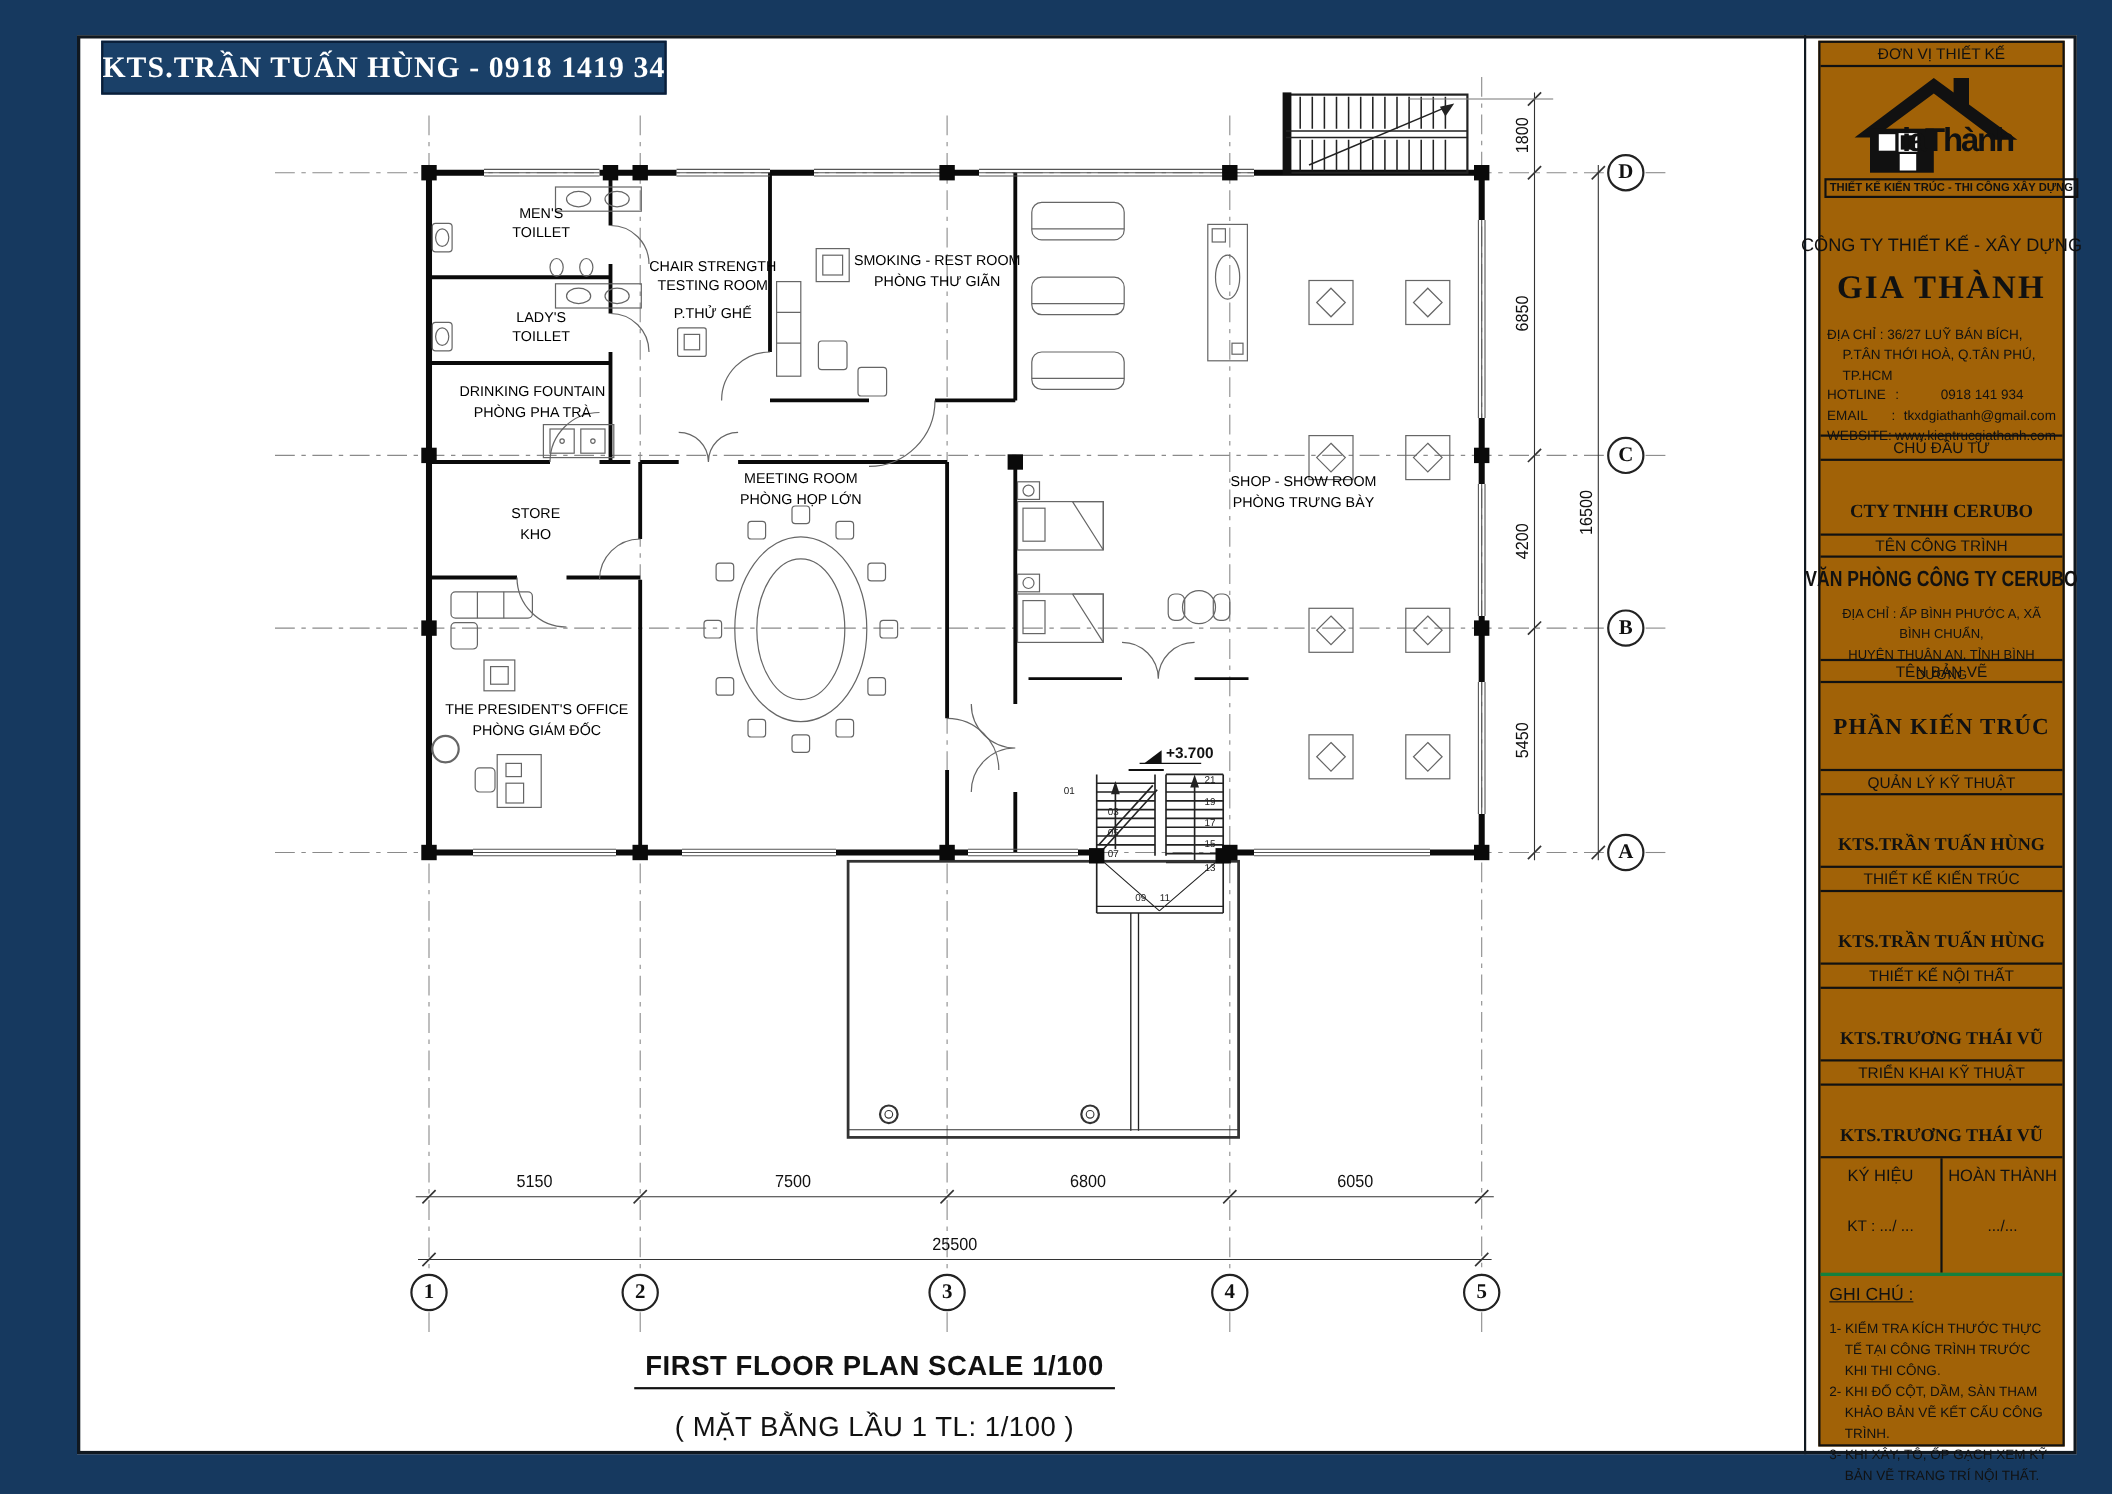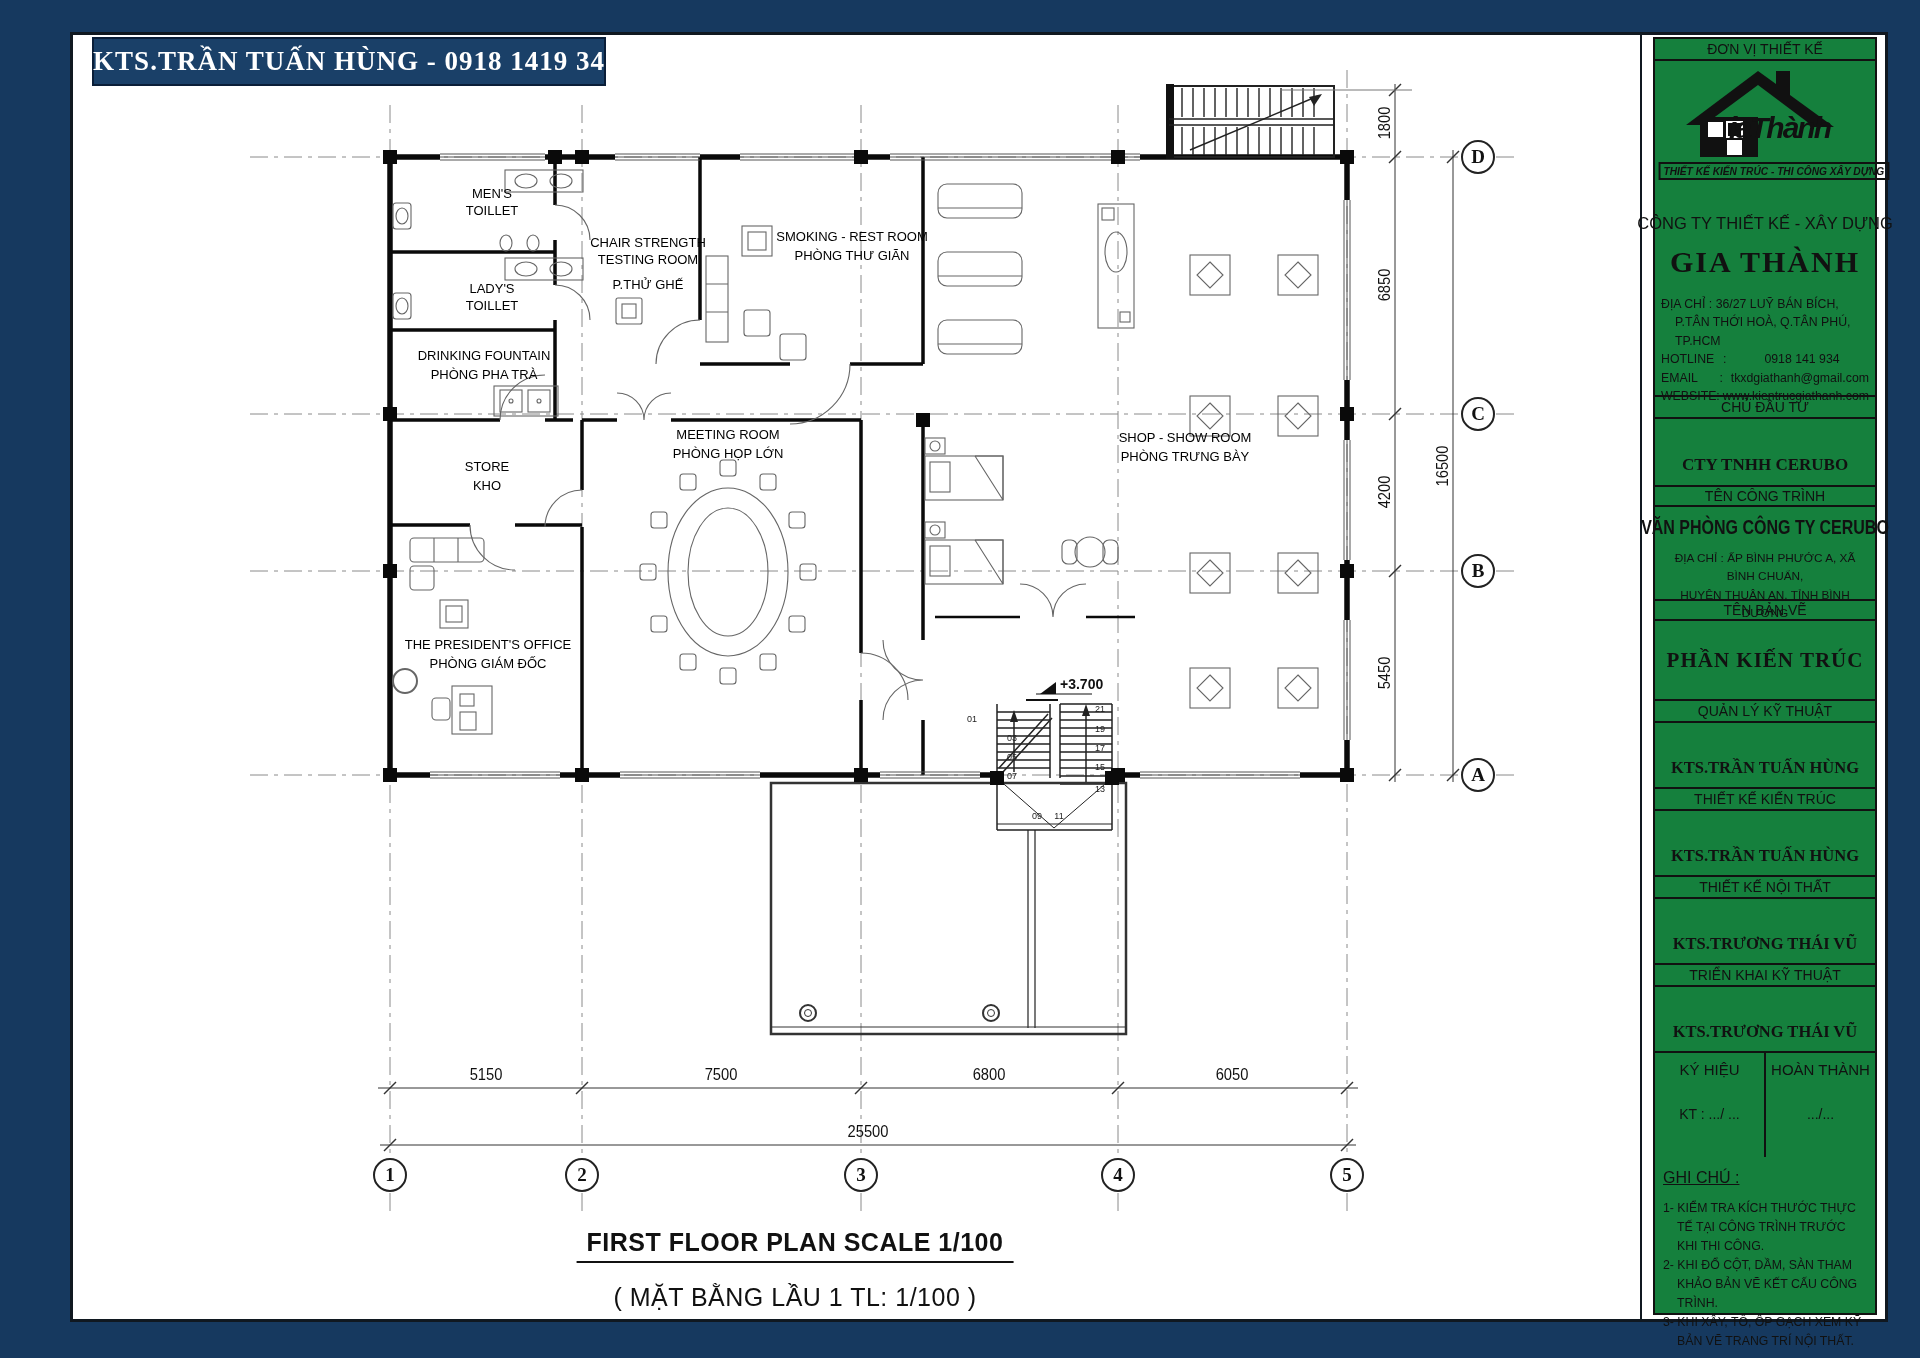--- a/index.html
+++ b/index.html
@@ -23,28 +23,28 @@
           display:flex;align-items:center;justify-content:center;transform:translate(-50%,-50%);
           font-family:"Liberation Serif",serif;font-weight:bold;font-size:19px;box-sizing:border-box;}
   .sn{position:absolute;transform:translate(-50%,-50%);font-size:9px;color:#222;}
   .level-label{position:absolute;transform:translate(0,-100%);font-size:14px;font-weight:bold;color:#111;}
   .footer{position:absolute;left:795px;top:1228px;transform:translateX(-50%);text-align:center;white-space:nowrap;}
   .footer .l1{display:inline-block;font-size:25px;font-weight:bold;letter-spacing:0.5px;
               border-bottom:2px solid #111;padding:0 10px 4px 10px;}
   .footer .l2{margin-top:20px;font-size:25px;letter-spacing:0.5px;}
   
   .tb{position:absolute;left:1653px;top:37px;width:224px;height:1278px;border:2px solid #111;
-      box-sizing:border-box;background:#15803d;}
+      box-sizing:border-box;background:#a16207;}
   .tb-row{position:absolute;left:0;right:0;box-sizing:border-box;}
   .tb-hdr{display:flex;align-items:center;justify-content:center;font-size:14px;
           border-top:2px solid #111;border-bottom:2px solid #111;white-space:nowrap;}
   .tb-hdr.noline-top{border-top:none;}
   .tb-name{display:flex;align-items:flex-end;justify-content:center;font-family:"Liberation Serif",serif;
            font-weight:bold;font-size:16.5px;padding-bottom:9px;white-space:nowrap;}
-  .tb-logo{text-align:left;font-style:italic;}
+  .tb-logo{text-align:left;}
   .tb-logo svg{display:block;margin:2px auto 0 auto;}
   .logo-word{position:absolute;left:74px;top:50px;font-weight:bold;font-size:30px;letter-spacing:-2px;color:#111;}
   .tagline{display:inline-block;font-size:10.5px;font-weight:bold;border:2px solid #111;
            padding:1px 3px;transform:scaleX(0.97);white-space:nowrap;margin-top:1px;}
   .tb-company{display:flex;align-items:center;justify-content:center;font-size:16.5px;white-space:nowrap;}
   .tb-brand{display:flex;align-items:center;justify-content:center;font-family:"Liberation Serif",serif;
             font-weight:bold;font-size:30px;letter-spacing:2px;}
   .tb-contact{font-size:12.3px;line-height:1.5;padding:4px 6px;}
   .tb-contact .ind{padding-left:14px;}
   .crow{display:flex;}

